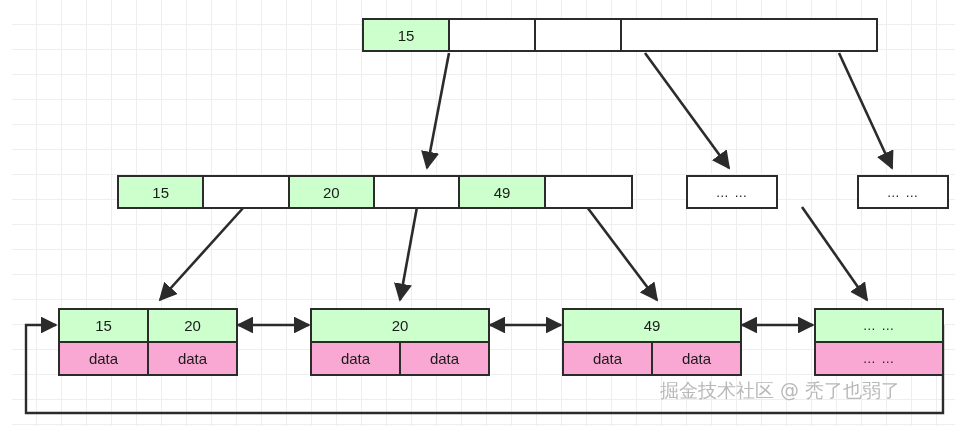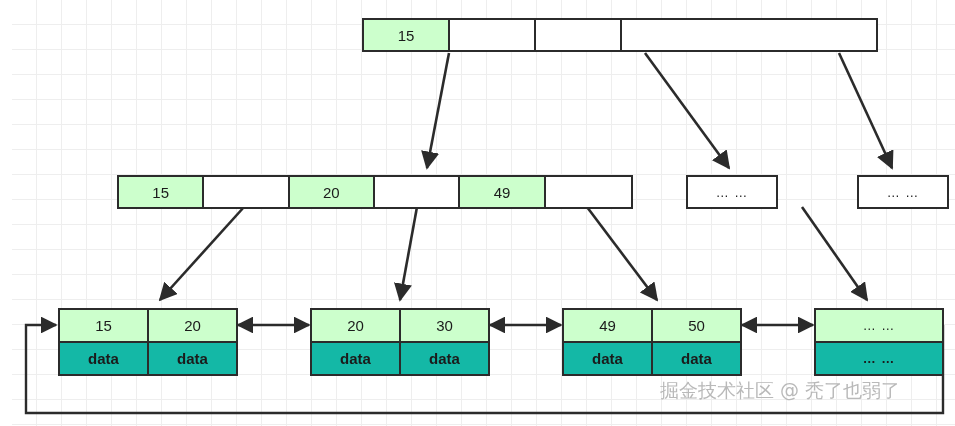--- a/index.html
+++ b/index.html
@@ -76,21 +76,21 @@
     display: flex;
     align-items: center;
     justify-content: center;
     flex: 1 1 0;
     font-size: 15px;
     color: #1b1b1b;
     border-right: 2px solid #2b2b2b;
   }
   .leaf-cell:last-child { border-right: none; }
   .leaf-row.keys .leaf-cell { background: #ccffcc; }
-  .leaf-row.data .leaf-cell { background: #14b8a6; font-weight: bold; }
+  .leaf-row.data .leaf-cell { background: #f9a8d4; }
   .leaf-cell.dots { font-size: 13px; letter-spacing: 1px; }
   .watermark {
     position: absolute;
     left: 648px;
     top: 378px;
     font-size: 19px;
     color: #b9b9b9;
     white-space: nowrap;
     font-family: "DejaVu Sans", sans-serif;
   }
@@ -165,32 +165,30 @@
     </div>
     <div class="leaf-row data">
       <div class="leaf-cell">data</div>
       <div class="leaf-cell">data</div>
     </div>
   </div>
 
   <div class="leaf" style="left:298px; top:308px; width:180px; height:68px;">
     <div class="leaf-row keys">
       <div class="leaf-cell">20</div>
-      <div class="leaf-cell">30</div>
     </div>
     <div class="leaf-row data">
       <div class="leaf-cell">data</div>
       <div class="leaf-cell">data</div>
     </div>
   </div>
 
   <div class="leaf" style="left:550px; top:308px; width:180px; height:68px;">
     <div class="leaf-row keys">
       <div class="leaf-cell">49</div>
-      <div class="leaf-cell">50</div>
     </div>
     <div class="leaf-row data">
       <div class="leaf-cell">data</div>
       <div class="leaf-cell">data</div>
     </div>
   </div>
 
   <div class="leaf" style="left:802px; top:308px; width:130px; height:68px;">
     <div class="leaf-row keys">
       <div class="leaf-cell dots">… …</div>

